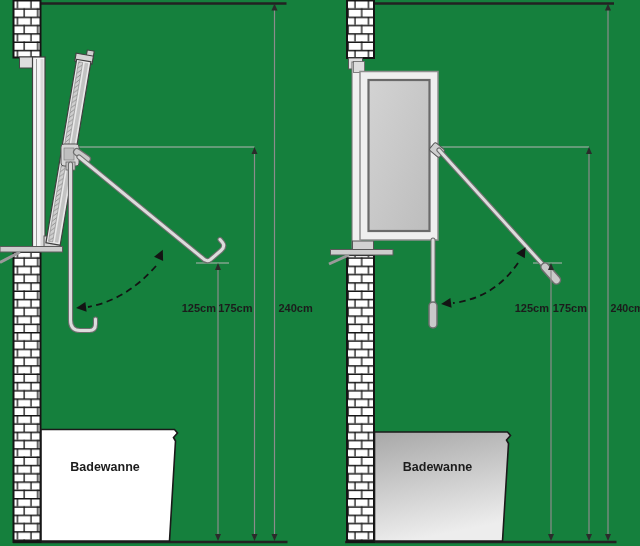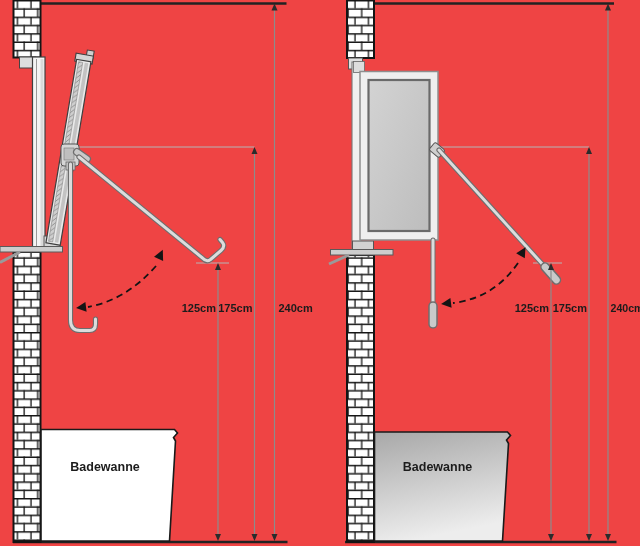--- a/index.html
+++ b/index.html
@@ -1,16 +1,16 @@
 <!DOCTYPE html>
 <html><head>
 <meta charset="utf-8">
 <style>
   html,body{margin:0;padding:0;background:#ffffff;}
-  .stage{position:relative;width:640px;height:546px;background:#ef4444;overflow:hidden;
+  .stage{position:relative;width:640px;height:546px;background:#15803d;overflow:hidden;
          font-family:"Liberation Sans",sans-serif;}
   svg{display:block;}
   text{font-family:"Liberation Sans",sans-serif;fill:#1c1c1c;}
   .dim-label{font-size:11px;font-weight:bold;}
   .dim-label-sm{font-size:10.6px;font-weight:bold;}
   .tub-label{font-size:12.5px;font-weight:bold;}
 </style>
 </head>
 <body>
 

